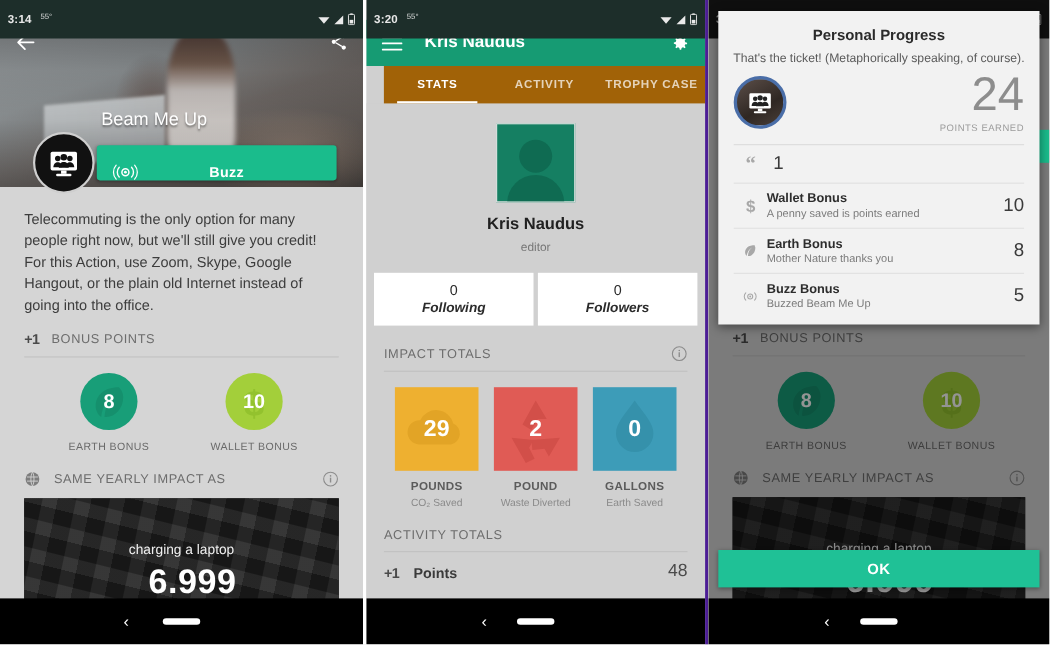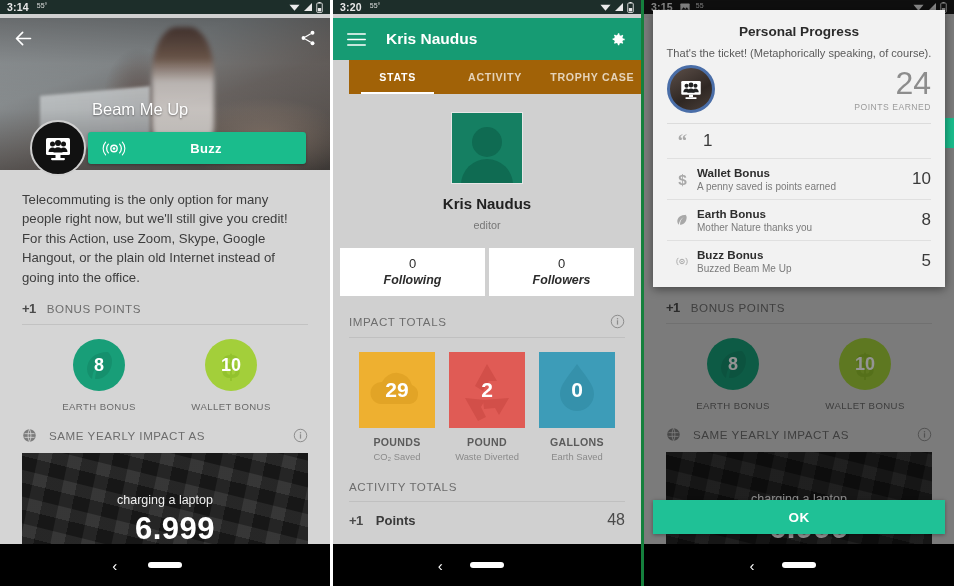--- a/index.html
+++ b/index.html
@@ -5,26 +5,26 @@
   * { box-sizing: border-box; margin: 0; padding: 0; }
   html, body {
     width: 960px; height: 586px;
     background: #ffffff;
     font-family: "Liberation Sans", sans-serif;
     overflow: hidden;
   }
   .screens { display: flex; width: 960px; height: 586px; }
   .phone { position: relative; overflow: hidden; background: #d0d0d0; }
   .phone.p1 { width: 330px; }
-  .phone.p2 { width: 314px; border-left: 3px solid #fff; border-right: 3px solid #15803d; }
+  .phone.p2 { width: 314px; border-left: 3px solid #fff; border-right: 3px solid #4c1d95; }
   .phone.p3 { width: 310px; }
 
   
   .statusbar {
-    position: absolute; top: 0; left: 0; right: 0; height: 14px;
+    position: absolute; top: 0; left: 0; right: 0; height: 35px;
     background: #1d2e2a; color: #e8e8e8;
     display: flex; align-items: center; padding: 0 7px;
     font-size: 10.5px; z-index: 30;
   }
   .statusbar.dark { background: #1a1a1a; }
   .sb-time { font-weight: 600; letter-spacing: .2px; }
   .sb-temp { font-size: 7px; margin-left: 8px; opacity: .92; vertical-align: top; position: relative; top: -2px; }
   .sb-pic { margin-left: 7px; display:inline-flex; }
   .sb-right { margin-left: auto; display: flex; align-items: center; gap: 3px; }
 
@@ -63,21 +63,21 @@
     position: absolute; left: 92px; top: 100px; color: #fff;
     font-size: 16.5px; z-index: 12; text-shadow: 0 1px 2px rgba(0,0,0,.45);
   }
   .badge-circle {
     position: absolute; left: 30px; top: 120px; width: 56px; height: 56px;
     border-radius: 50%; background: #111; border: 2.5px solid #cfcfcf;
     display:flex; align-items:center; justify-content:center; z-index: 14;
   }
   .buzz-btn {
     position: absolute; left: 88px; top: 132px; right: 24px; height: 32px;
-    background: #1abc8c; border-radius: 3px; display: flex; align-items: center;
+    background: #1abc8c; border-radius: 3px; display: flex; align-items: flex-end;
     color: #fff; z-index: 13; box-shadow: 0 1px 3px rgba(0,0,0,.3);
   }
   .buzz-icon { width: 52px; display:flex; align-items:center; justify-content:center; }
   .buzz-label { flex:1; text-align:center; font-weight:700; font-size: 13px; letter-spacing:.3px; margin-left:-34px;}
 
   .body1 { position:absolute; top:170px; left:0; right:0; bottom:0; background:#d5d5d5; }
   .desc {
     padding: 20px 22px 0 22px; color: #3d3d3d; font-size: 13.2px; line-height: 19.4px;
   }
   .row-head {
@@ -160,21 +160,21 @@
   }
   .dlg-title { text-align:center; font-size:13.6px; font-weight:700; color:#2b2b2b; padding: 4px 8px 0; }
   .dlg-sub { text-align:center; font-size:11.1px; color:#5a5a5a; padding: 8px 8px 0; }
   .dlg-top { display:flex; align-items:center; padding: 6px 14px 10px 14px; }
   .dlg-avatar {
     width:48px; height:48px; border-radius:50%; position:relative; overflow:hidden;
     background: linear-gradient(150deg,#5c4f49,#2f2723 60%,#4a3f39);
     border: 3px solid #4a6ea8; display:flex; align-items:center; justify-content:center;
   }
   .dlg-points { margin-left:auto; text-align:right; }
-  .dp-num { font-size:32px; color:#8d8d8d; line-height:1; font-weight:400; }
+  .dp-num { font-size:43px; color:#8d8d8d; line-height:1; font-weight:400; }
   .dp-lbl { font-size:8.6px; color:#9b9b9b; letter-spacing:.5px; margin-top:3px; }
   .dlg-list { border-top:1px solid #dcdcdc; margin: 0 14px; }
   .dlg-item { display:flex; align-items:center; padding: 7px 0; border-bottom:1px solid #e0e0e0; }
   .dlg-item:last-child { border-bottom:none; }
   .di-icon { width:30px; display:flex; align-items:center; justify-content:center; color:#a3a3a3; flex:0 0 30px; }
   .di-text { flex:1; }
   .di-title { font-size:11.6px; font-weight:700; color:#2d2d2d; }
   .di-sub { font-size:10px; color:#7b7b7b; margin-top:2px; }
   .di-val { font-size:17px; color:#3a3a3a; padding-left:6px; }
   .ok-btn {

